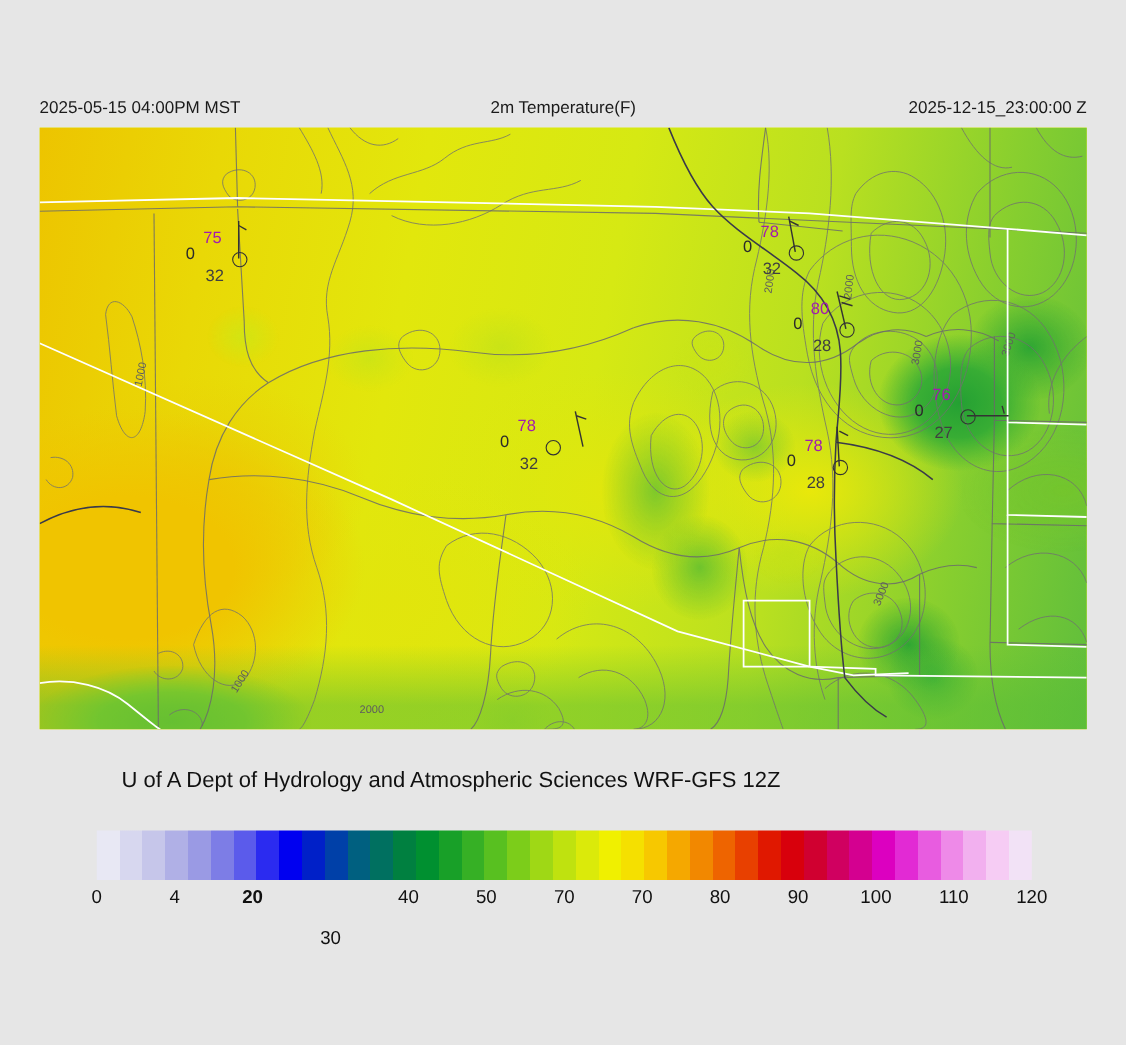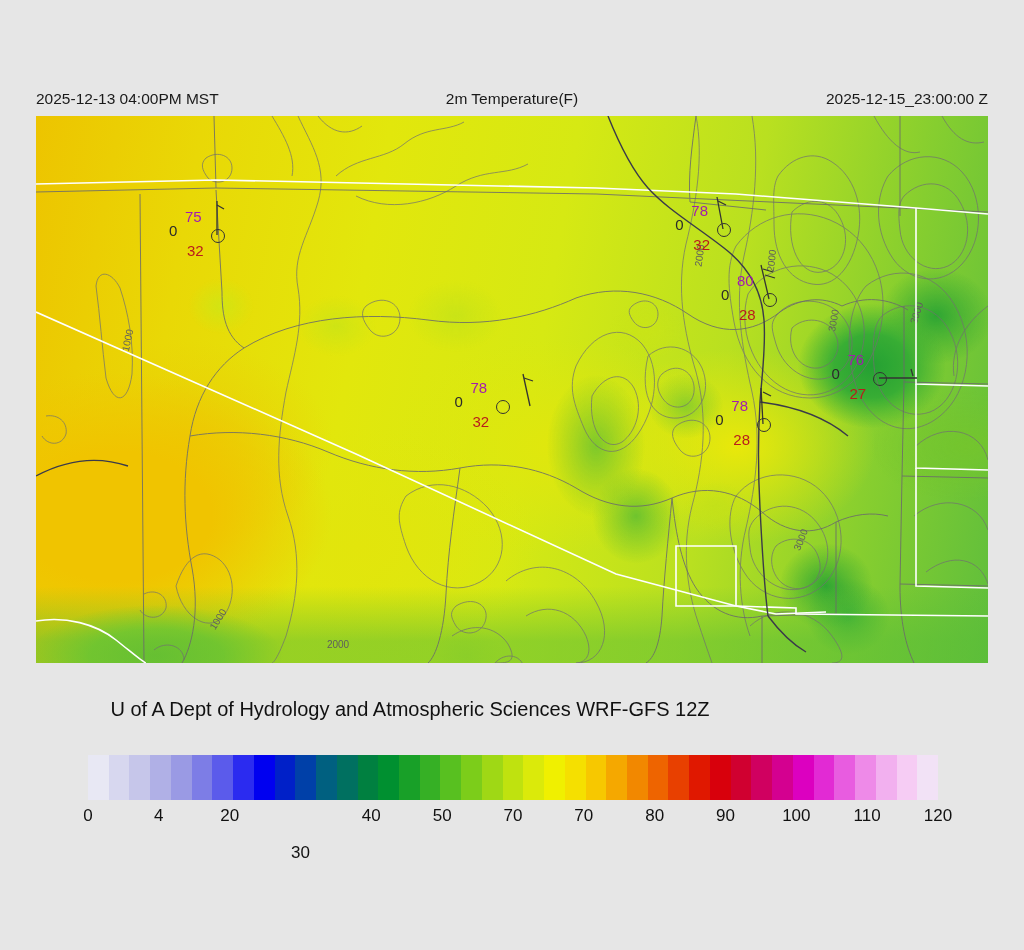--- a/index.html
+++ b/index.html
@@ -64,37 +64,37 @@
   .svgl{position:absolute;left:0;top:0;}
   .county{fill:none;stroke:#6b6b6b;stroke-width:1;opacity:.85;}
   .contour{fill:none;stroke:#707070;stroke-width:.9;opacity:.8;}
   .state{fill:none;stroke:#ffffff;stroke-width:1.6;}
   .hwy{fill:none;stroke:#3a3a4a;stroke-width:1.4;}
   .ctxt{font-family:"Liberation Sans",sans-serif;font-size:10px;fill:#5e5e5e;}
 
   .stn{position:absolute;}
   .stn .ring{position:absolute;width:12px;height:12px;border:1.4px solid #333;border-radius:50%;background:transparent;left:-6px;top:-6px;}
   .stn .t{position:absolute;font-size:15px;color:#a21caf;white-space:nowrap;left:-32px;top:-27px;}
-  .stn .d{position:absolute;font-size:15px;color:#b91c1c;white-space:nowrap;left:-30px;top:7px;}
+  .stn .d{position:absolute;font-size:15px;color:#404040;white-space:nowrap;left:-30px;top:7px;}
   .stn .p{position:absolute;font-size:15px;color:#2b2b2b;white-space:nowrap;left:-48px;top:-13px;}
 
   #caption{
     position:absolute;top:698px;left:0;width:820px;text-align:center;
     font-size:20px;color:#111;
   }
   #cbar-wrap{position:absolute;left:88px;top:755px;width:850px;height:45px;}
   #cbar{position:absolute;left:0;top:0;width:850px;height:45px;}
   #cbar-ticks{position:absolute;left:88px;top:806px;width:850px;height:26px;}
   #cbar-ticks span{position:absolute;font-size:17px;color:#111;transform:translateX(-50%);white-space:nowrap;}
 </style>
 </head>
 <body>
 
 <div class="hdr">
-  <span id="hdr-left">2025-12-13 04:00PM MST</span>
+  <span id="hdr-left">2025-05-15 04:00PM MST</span>
   <span id="hdr-title">2m Temperature(F)</span>
   <span id="hdr-right">2025-12-15_23:00:00 Z</span>
 </div>
 
 <div id="map-panel">
 
   <div class="lyr" id="temp-base"></div>
   <div class="lyr" id="temp-cool"></div>
   <div class="lyr" id="temp-warmspots"></div>
   <div class="lyr" id="temp-mexico"></div>
@@ -286,21 +286,21 @@
   </div>
 
 <div id="caption">U of A Dept of Hydrology and Atmospheric Sciences WRF-GFS 12Z</div>
 
 <div id="cbar-wrap">
   <div id="cbar" style="background: linear-gradient(90deg, rgb(232, 232, 244) 0%, rgb(232, 232, 244) 2.439%, rgb(215, 215, 239) 2.439%, rgb(215, 215, 239) 4.878%, rgb(198, 198, 234) 4.878%, rgb(198, 198, 234) 7.317%, rgb(176, 176, 230) 7.317%, rgb(176, 176, 230) 9.756%, rgb(154, 154, 228) 9.756%, rgb(154, 154, 228) 12.195%, rgb(125, 125, 230) 12.195%, rgb(125, 125, 230) 14.634%, rgb(91, 91, 235) 14.634%, rgb(91, 91, 235) 17.073%, rgb(43, 43, 240) 17.073%, rgb(43, 43, 240) 19.512%, rgb(0, 0, 240) 19.512%, rgb(0, 0, 240) 21.951%, rgb(0, 32, 200) 21.951%, rgb(0, 32, 200) 24.39%, rgb(0, 64, 168) 24.39%, rgb(0, 64, 168) 26.829%, rgb(0, 96, 128) 26.829%, rgb(0, 96, 128) 29.268%, rgb(0, 112, 96) 29.268%, rgb(0, 112, 96) 31.707%, rgb(0, 128, 64) 31.707%, rgb(0, 128, 64) 34.146%, rgb(0, 144, 48) 34.146%, rgb(0, 144, 48) 36.585%, rgb(24, 160, 40) 36.585%, rgb(24, 160, 40) 39.024%, rgb(54, 176, 37) 39.024%, rgb(54, 176, 37) 41.463%, rgb(88, 192, 32) 41.463%, rgb(88, 192, 32) 43.902%, rgb(124, 205, 26) 43.902%, rgb(124, 205, 26) 46.341%, rgb(159, 216, 21) 46.341%, rgb(159, 216, 21) 48.78%, rgb(191, 226, 15) 48.78%, rgb(191, 226, 15) 51.22%, rgb(219, 234, 10) 51.22%, rgb(219, 234, 10) 53.659%, rgb(240, 240, 0) 53.659%, rgb(240, 240, 0) 56.098%, rgb(245, 224, 0) 56.098%, rgb(245, 224, 0) 58.537%, rgb(247, 200, 0) 58.537%, rgb(247, 200, 0) 60.976%, rgb(245, 168, 0) 60.976%, rgb(245, 168, 0) 63.415%, rgb(242, 136, 0) 63.415%, rgb(242, 136, 0) 65.854%, rgb(238, 100, 0) 65.854%, rgb(238, 100, 0) 68.293%, rgb(232, 64, 0) 68.293%, rgb(232, 64, 0) 70.732%, rgb(224, 24, 0) 70.732%, rgb(224, 24, 0) 73.171%, rgb(216, 0, 12) 73.171%, rgb(216, 0, 12) 75.61%, rgb(208, 0, 48) 75.61%, rgb(208, 0, 48) 78.049%, rgb(208, 0, 96) 78.049%, rgb(208, 0, 96) 80.488%, rgb(212, 0, 144) 80.488%, rgb(212, 0, 144) 82.927%, rgb(220, 0, 192) 82.927%, rgb(220, 0, 192) 85.366%, rgb(226, 42, 212) 85.366%, rgb(226, 42, 212) 87.805%, rgb(232, 92, 224) 87.805%, rgb(232, 92, 224) 90.244%, rgb(238, 138, 232) 90.244%, rgb(238, 138, 232) 92.683%, rgb(242, 176, 239) 92.683%, rgb(242, 176, 239) 95.122%, rgb(246, 204, 244) 95.122%, rgb(246, 204, 244) 97.561%, rgb(242, 226, 246) 97.561%, rgb(242, 226, 246) 100%);"></div>
 </div>
 <div id="cbar-ticks">
     <span style="left: 0px;">0</span>
     <span style="left: 70.8333px;">4</span>
-    <span style="left: 141.667px;">20</span>
+    <span style="left: 141.667px; font-weight: bold;">20</span>
     <span style="left: 212.5px; margin-top: 37px;">30</span>
     <span style="left: 283.333px;">40</span>
     <span style="left: 354.167px;">50</span>
     <span style="left: 425px;">70</span>
     <span style="left: 495.833px;">70</span>
     <span style="left: 566.667px;">80</span>
     <span style="left: 637.5px;">90</span>
     <span style="left: 708.333px;">100</span>
     <span style="left: 779.167px;">110</span>
     <span style="left: 850px;">120</span>

